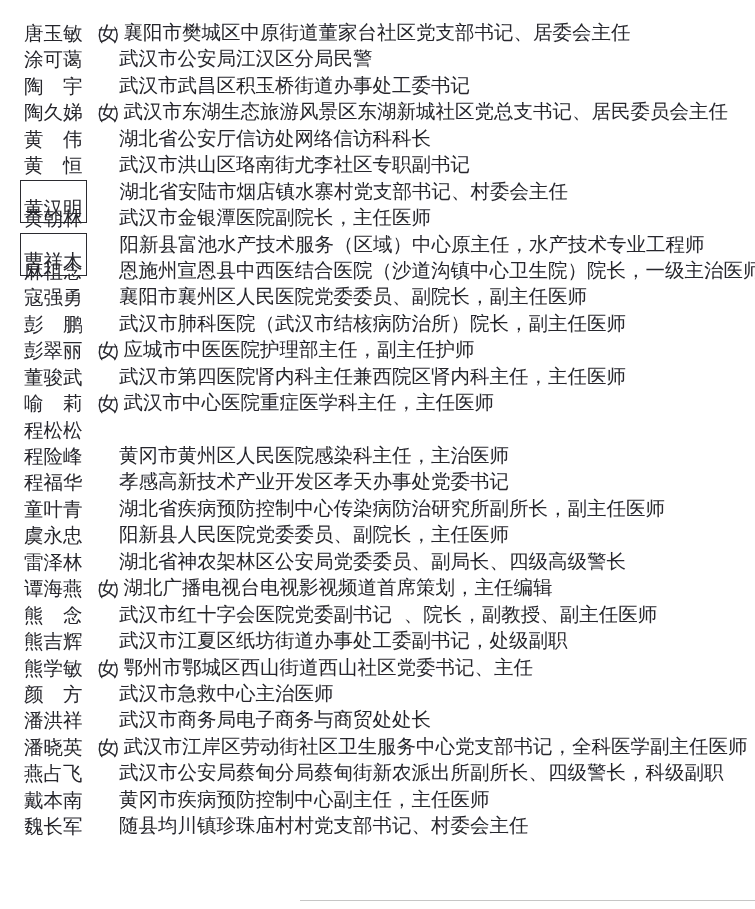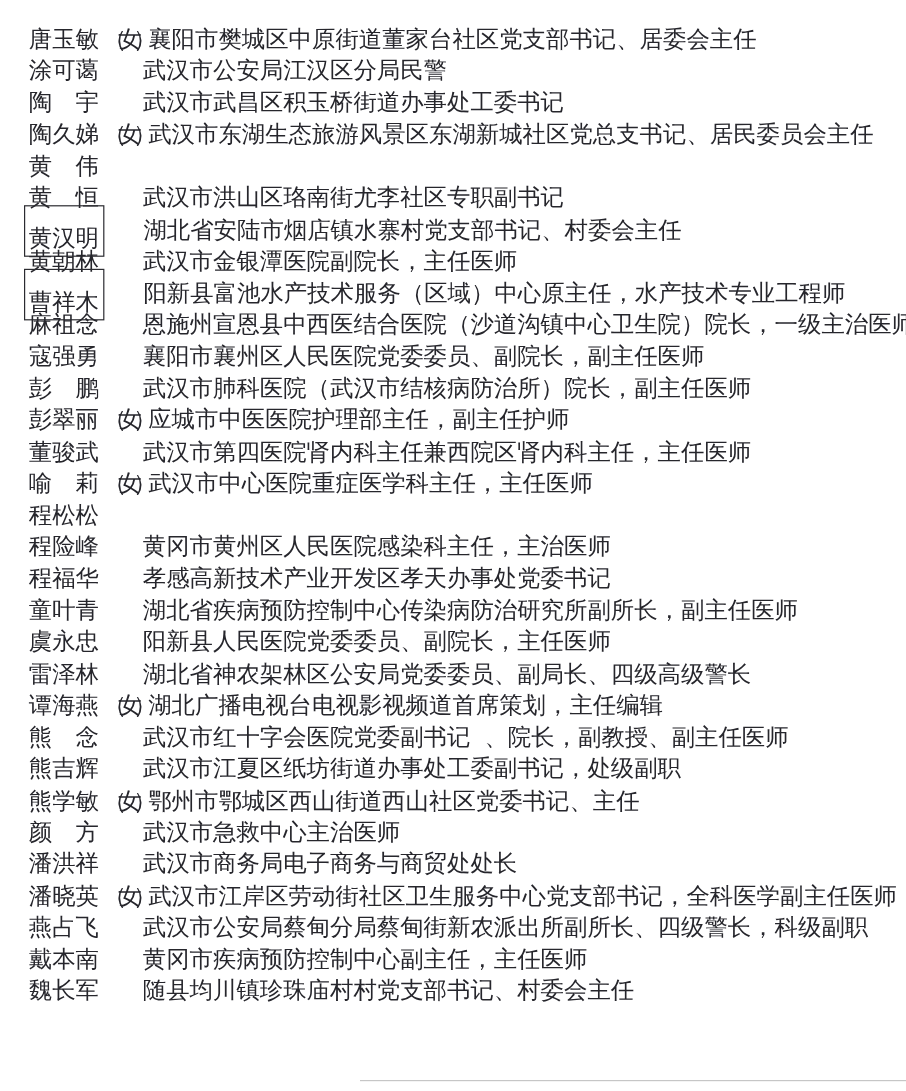--- a/index.html
+++ b/index.html
@@ -13,21 +13,21 @@
     height: 909px;
     overflow: hidden;
     font-family: "Liberation Serif", "DejaVu Serif", serif;
     color: #26262c;
   }
   .list {
     padding: 21px 0 0 24px;
   }
   .row {
     display: flex;
-    align-items: center;
+    align-items: flex-start;
     height: 26.45px;
     line-height: 26.45px;
     font-size: 19.5px;
     white-space: nowrap;
   }
   .name {
     flex: 0 0 62px;
     overflow: visible;
   }
   .name .name-text {
@@ -79,20 +79,21 @@
     <span class="title">武汉市武昌区积玉桥街道办事处工委书记</span>
   </div>
     <div class="row">
     <span class="name"><span class="name-text">陶久娣</span></span>
     <span class="fem">（女）</span>
     <span class="title">武汉市东湖生态旅游风景区东湖新城社区党总支书记、居民委员会主任</span>
   </div>
     <div class="row">
     <span class="name"><span class="name-text">黄　伟</span></span>
     <span class="fem"></span>
+    <span class="title">湖北省公安厅信访处网络信访科科长</span>
   </div>
     <div class="row">
     <span class="name"><span class="name-text">黄　恒</span></span>
     <span class="fem"></span>
     <span class="title">武汉市洪山区珞南街尤李社区专职副书记</span>
   </div>
     <div class="row boxed">
     <span class="name"><span class="name-text">黄汉明</span></span>
     <span class="fem"></span>
     <span class="title">湖北省安陆市烟店镇水寨村党支部书记、村委会主任</span>

